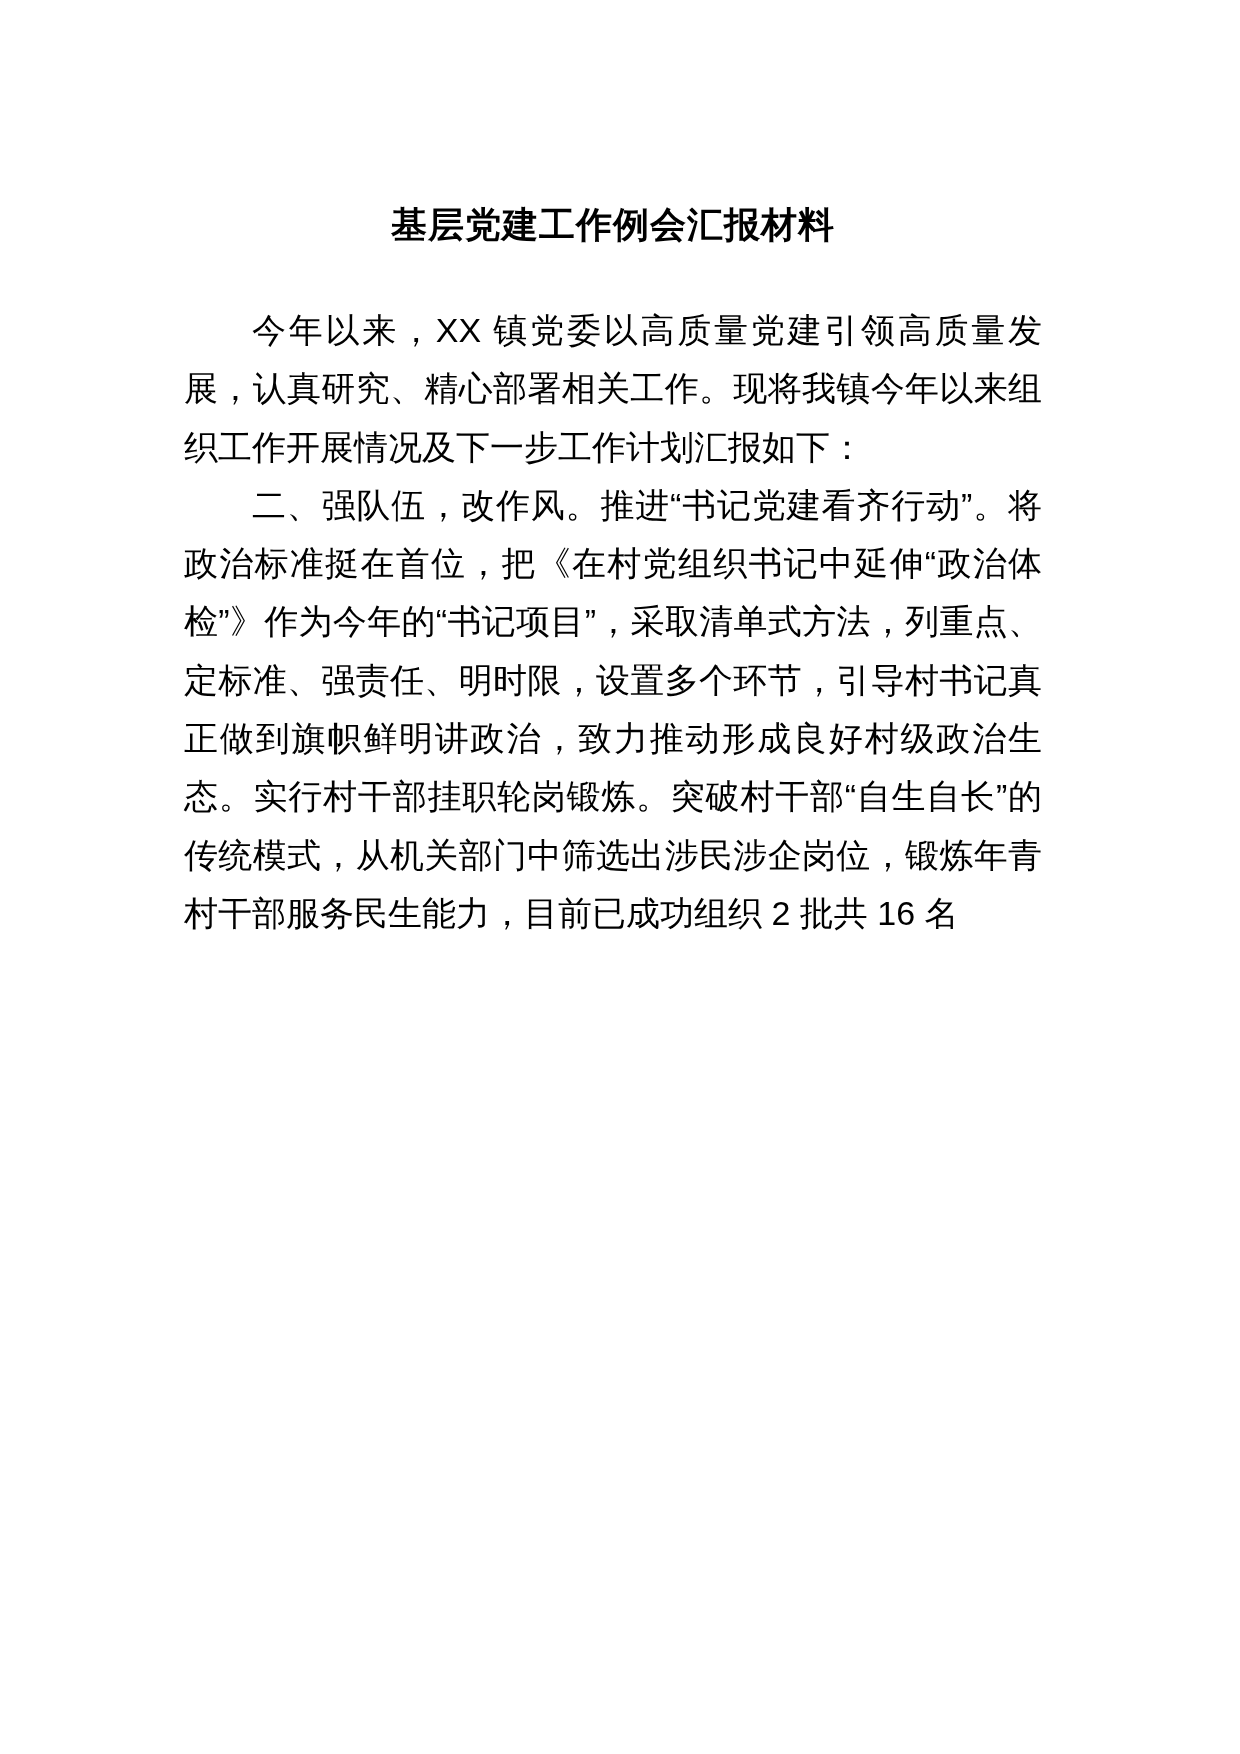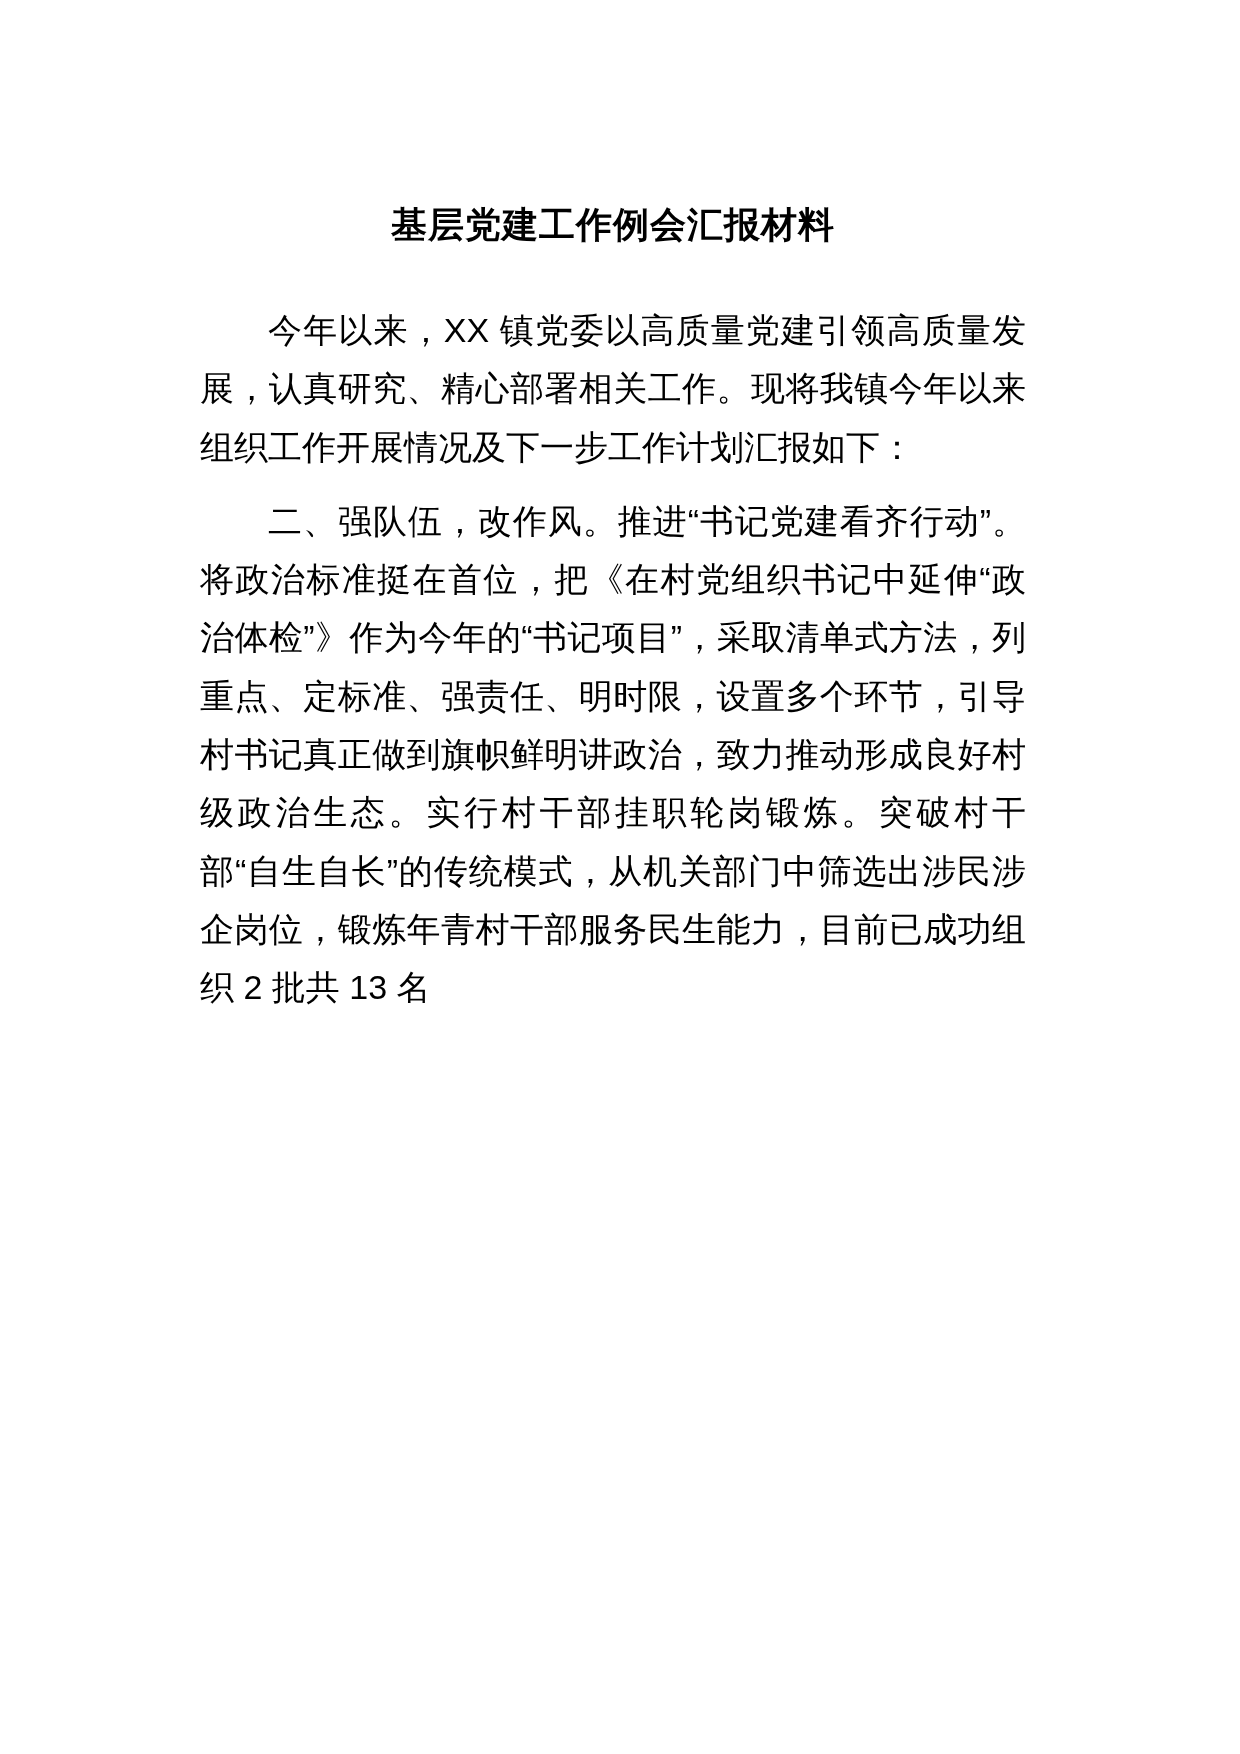--- a/index.html
+++ b/index.html
@@ -25,36 +25,36 @@
     font-weight: 700;
     line-height: 58px;
     text-align: center;
     letter-spacing: 1px;
     color: #000000;
   }
   .doc-body {
     width: 858px;
   }
   .doc-paragraph {
-    margin: 16px;
+    margin: 0;
     font-size: 34px;
     font-weight: 400;
     line-height: 58.3px;
     text-align: justify;
     text-justify: inter-ideograph;
     text-indent: 2em;
     color: #000000;
     word-break: break-all;
   }
 </style>
 </head>
 <body>
 
 <div class="page">
   <h1 class="doc-title">基层党建工作例会汇报材料</h1>
 
   <div class="doc-body">
     <p class="doc-paragraph">今年以来，XX 镇党委以高质量党建引领高质量发展，认真研究、精心部署相关工作。现将我镇今年以来组织工作开展情况及下一步工作计划汇报如下：</p>
 
 
-    <p class="doc-paragraph">二、强队伍，改作风。推进“书记党建看齐行动”。将政治标准挺在首位，把《在村党组织书记中延伸“政治体检”》作为今年的“书记项目”，采取清单式方法，列重点、定标准、强责任、明时限，设置多个环节，引导村书记真正做到旗帜鲜明讲政治，致力推动形成良好村级政治生态。实行村干部挂职轮岗锻炼。突破村干部“自生自长”的传统模式，从机关部门中筛选出涉民涉企岗位，锻炼年青村干部服务民生能力，目前已成功组织 2 批共 13 名</p>
+    <p class="doc-paragraph">二、强队伍，改作风。推进“书记党建看齐行动”。将政治标准挺在首位，把《在村党组织书记中延伸“政治体检”》作为今年的“书记项目”，采取清单式方法，列重点、定标准、强责任、明时限，设置多个环节，引导村书记真正做到旗帜鲜明讲政治，致力推动形成良好村级政治生态。实行村干部挂职轮岗锻炼。突破村干部“自生自长”的传统模式，从机关部门中筛选出涉民涉企岗位，锻炼年青村干部服务民生能力，目前已成功组织 2 批共 16 名</p>
   </div>
 </div>
 
 </body></html>

